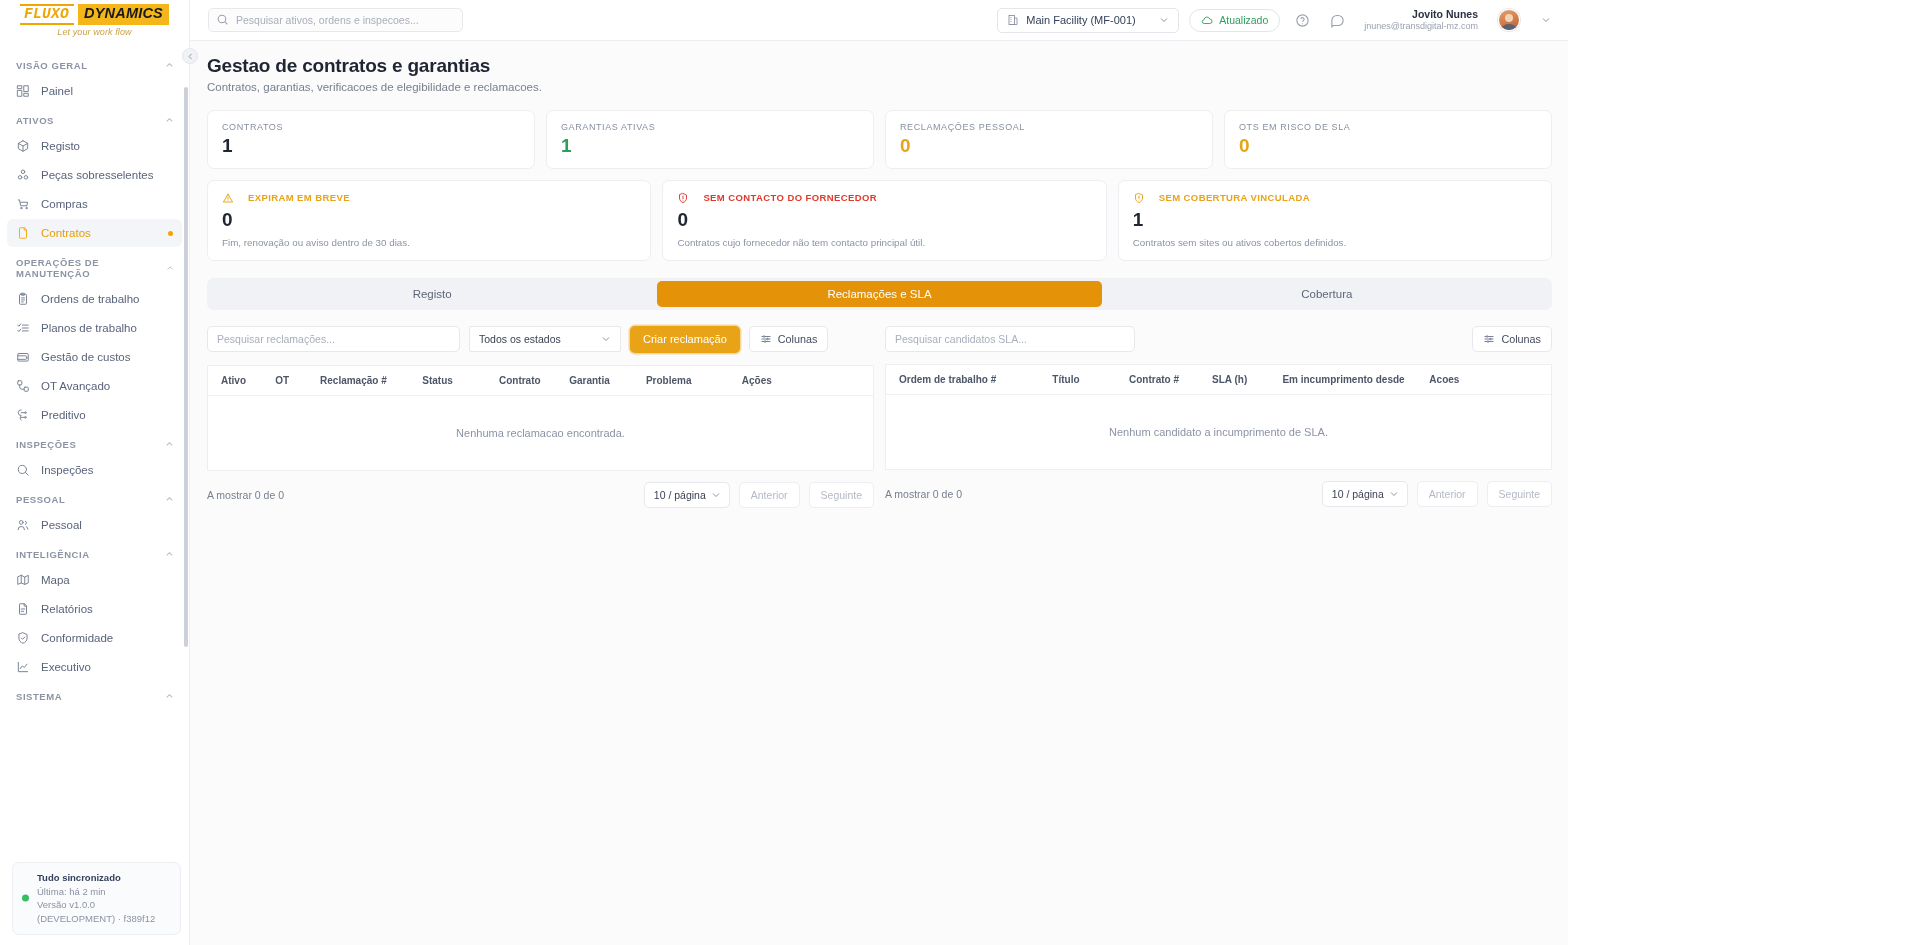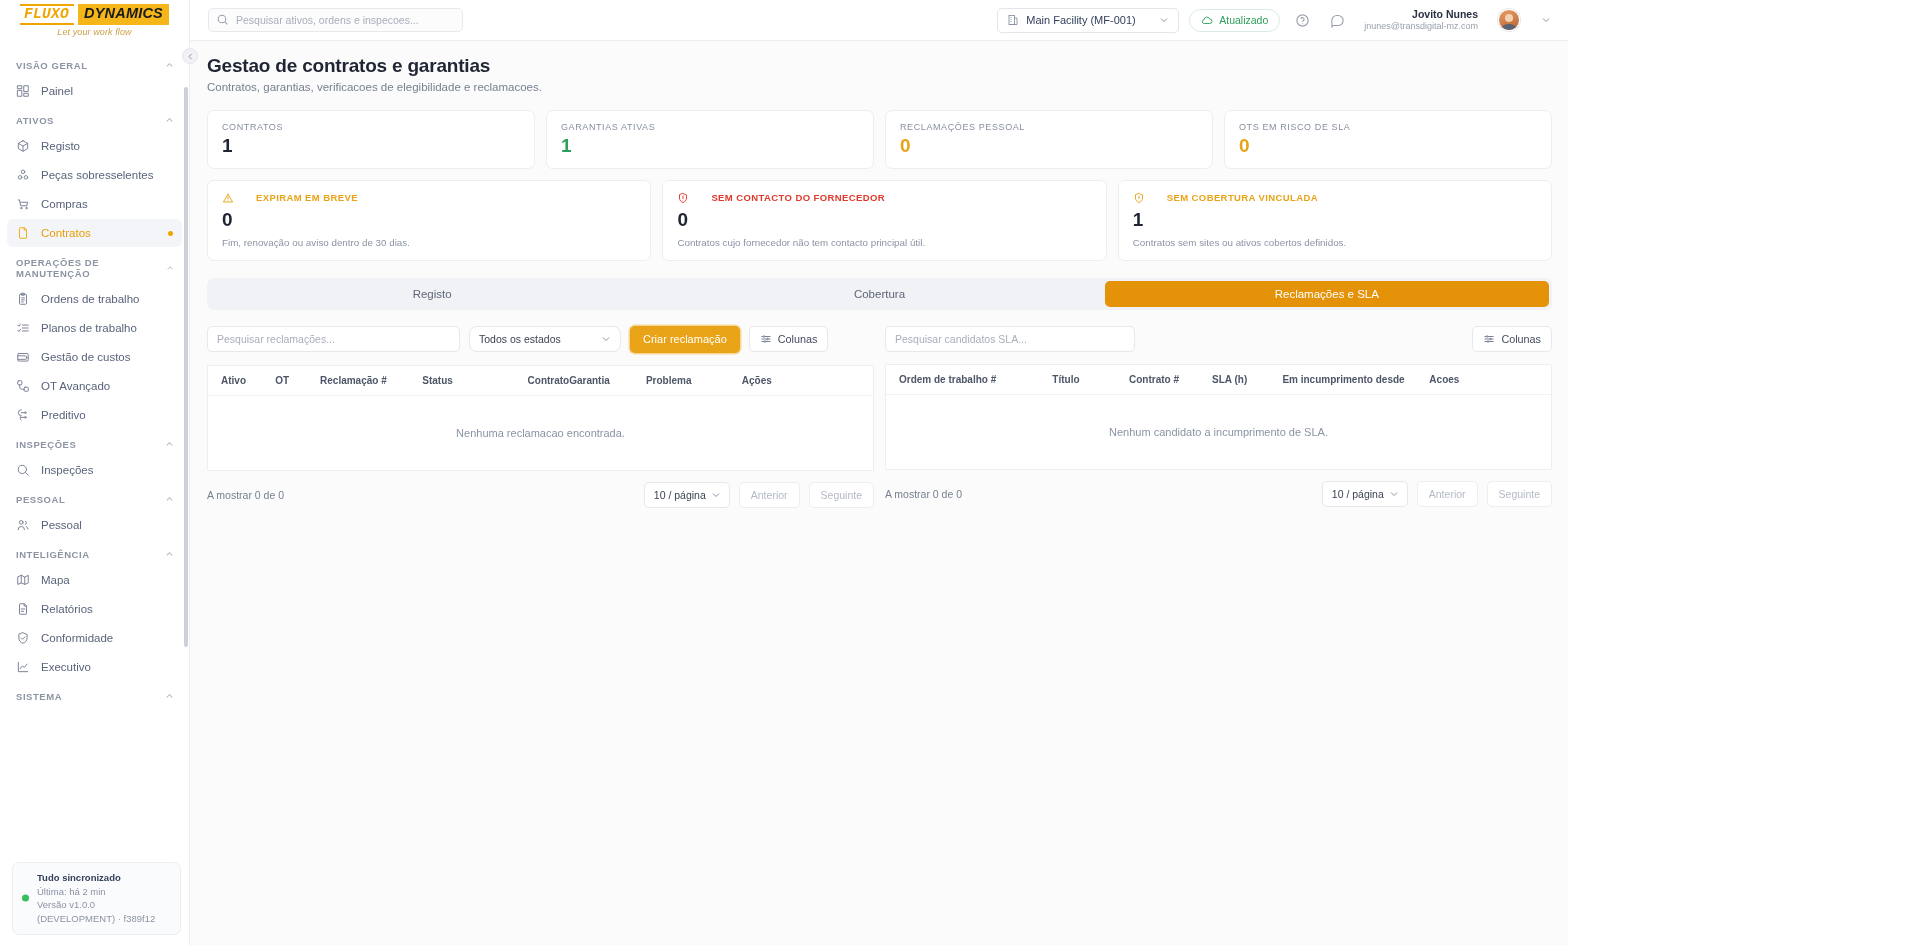--- a/index.html
+++ b/index.html
@@ -184,21 +184,21 @@
     padding: 11px 14px 12px;
   }
   .kpi-label { font-size: 9px; font-weight: 400; letter-spacing: .6px; color: #878f9f; }
   .kpi-value { font-size: 19px; font-weight: 700; margin-top: 4px; color: #1f2533; line-height: 1.05; }
 
   .alert-row { display: flex; gap: 11px; margin-top: 11px; }
   .alert {
     flex: 1; background: #fff; border: 1px solid #eceef1; border-radius: 7px;
     padding: 11px 14px 12px;
   }
-  .alert-head { display: flex; align-items: center; gap: 22px; }
+  .alert-head { display: flex; align-items: center; gap: 14px; }
   .alert-title { font-size: 9.5px; font-weight: 700; letter-spacing: .4px; }
   .alert-ico { width: 12px; height: 12px; flex: none; }
   .alert-value { font-size: 19px; font-weight: 700; color: #1f2533; margin-top: 6px; line-height: 1.05; }
   .alert-desc { font-size: 9.8px; color: #8b93a4; margin-top: 7px; }
 
   .tabs {
     display: flex; margin-top: 17px;
     background: #f1f2f6; border-radius: 7px; padding: 3px; gap: 3px;
   }
   .tab {
@@ -212,21 +212,21 @@
   .panel { flex: 1; min-width: 0; }
 
   .toolbar { display: flex; align-items: center; gap: 9px; }
   .txt-input {
     height: 26px; border: 1px solid #e6e8ec; border-radius: 5px;
     background: #fff; font-size: 10.5px; color: #3b4252;
     padding: 0 9px; outline: none; font-family: "Liberation Sans", sans-serif;
   }
   .txt-input::placeholder { color: #a8aebb; }
   .sel {
-    height: 26px; min-width: 152px; border: 1px solid #e6e8ec; border-radius: 8px;
+    height: 26px; min-width: 152px; border: 1px solid #e6e8ec; border-radius: 2px;
     background: #fff; font-size: 10.5px; color: #3b4252;
     padding: 0 8px 0 9px; display: flex; align-items: center; cursor: pointer;
   }
   .sel span { flex: 1; }
   .btn-primary {
     height: 27px; background: #e8a317; border: none; border-radius: 5px;
     color: #fff; font-size: 11px; padding: 0 13px; cursor: pointer;
     font-family: "Liberation Sans", sans-serif;
     box-shadow: 0 0 0 1.5px #f5d79a;
   }
@@ -590,22 +590,22 @@
                 <circle cx="12" cy="16" r=".9" fill="currentColor" stroke="none"></circle>
               </svg>
               <div class="alert-title" style="color: rgb(232, 163, 23);">SEM COBERTURA VINCULADA</div>
             </div>
             <div class="alert-value">1</div>
             <div class="alert-desc">Contratos sem sites ou ativos cobertos definidos.</div>
           </div>
         </div>
       <div class="tabs" id="tabs-root">
           <div class="tab">Registo</div>
+          <div class="tab active">Reclamações e SLA</div>
           <div class="tab">Cobertura</div>
-          <div class="tab active">Reclamações e SLA</div>
         </div>
 
       <div class="panels">
 
         <div class="panel">
           <div class="toolbar">
             <input class="txt-input" style="width: 253px;" placeholder="Pesquisar reclamações...">
             <div class="sel">
               <span>Todos os estados</span>
               <svg class="mini-ico" viewBox="0 0 24 24" fill="none" stroke="currentColor" stroke-width="2">
@@ -625,21 +625,21 @@
               <span>Colunas</span>
             </div>
           </div>
 
           <div class="table-card">
             <div class="thead" id="claims-head">
                 <div class="th" style="width: 8.5%;">Ativo</div>
                 <div class="th" style="width: 7%;">OT</div>
                 <div class="th" style="width: 16%;">Reclamação #</div>
                 <div class="th" style="width: 12%;">Status</div>
-                <div class="th" style="width: 11%; text-align: right;">Contrato</div>
+                <div class="th" style="width: 11%;">Contrato</div>
                 <div class="th" style="width: 12%;">Garantia</div>
                 <div class="th" style="width: 15%;">Problema</div>
                 <div class="th" style="width: 18.5%;">Ações</div>
               </div>
             <div class="tbody-empty">Nenhuma reclamacao encontrada.</div>
           </div>
 
           <div class="pager">
             <div class="pager-info">A mostrar 0 de 0</div>
             <div class="grow"></div>

